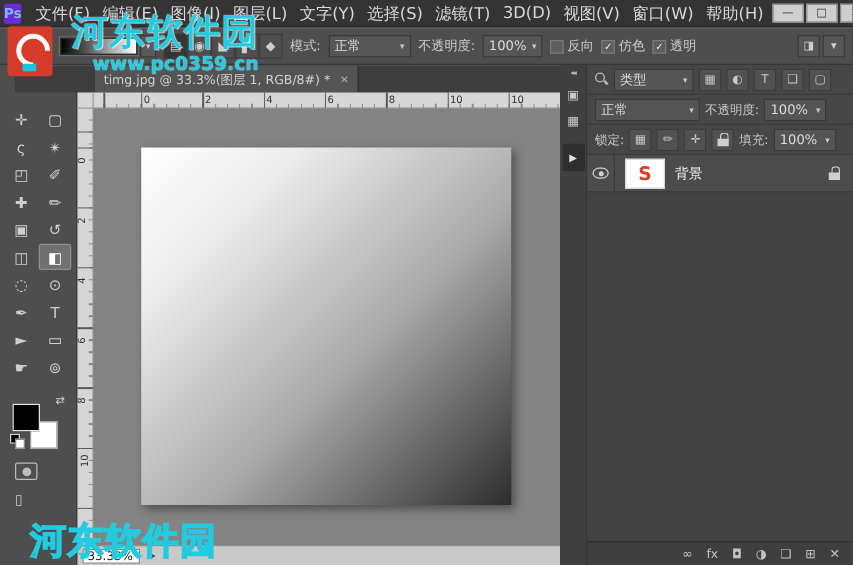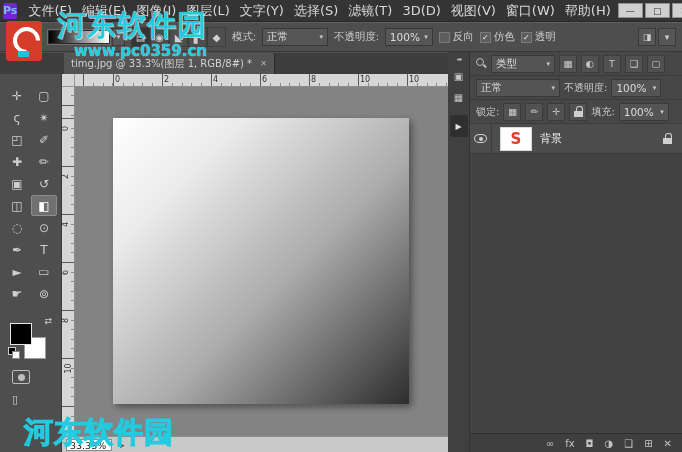--- a/index.html
+++ b/index.html
@@ -28,33 +28,33 @@
   .arr { font-size:7px; color:#c9c9c9; }
   .grad-widget { display:flex; align-items:center; }
   .grad-sample { width:62px; height:14px; background:linear-gradient(90deg,#000,#fff);
                  border:1px solid #2a2a2a; box-shadow:0 0 0 1px #6e6e6e; }
   .grad-arrow { width:13px; height:18px; margin-left:2px; background:#585858; border:1px solid #3a3a3a;
                 display:flex; align-items:center; justify-content:center; }
   .type-group { display:flex; }
   .tbtn { width:19px; height:20px; background:#4e4e4e; border:1px solid #3d3d3d; color:#cfcfcf;
           font-size:10px; display:flex; align-items:center; justify-content:center; }
   .tbtn.sel { background:#353535; }
-  .olabel { color:#cccccc; font-size:10.5px; white-space:nowrap;font-family:Liberation Serif, serif; }
+  .olabel { color:#cccccc; font-size:10.5px; white-space:nowrap; }
   .osel { height:18px; background:#565656; border:1px solid #383838; display:flex; align-items:center;
           justify-content:space-between; padding:0 4px; color:#dddddd; font-size:10.5px; }
   .w66 { width:66px; } .w48 { width:48px; }
   .opt-check { display:flex; align-items:center; gap:3px; color:#cccccc; font-size:10.5px; white-space:nowrap; }
   .cb { width:11px; height:11px; background:#5e5e5e; border:1px solid #7a7a7a; font-size:8px; color:#efefef;
         display:flex; align-items:center; justify-content:center; }
   .opt-right { margin-left:auto; display:flex; gap:2px; }
   .obtn { width:18px; height:18px; background:#565656; border:1px solid #3a3a3a; color:#cfcfcf;
           font-size:9px; display:flex; align-items:center; justify-content:center; }
 
   
-  .tabstrip { position:absolute; top:53px; left:0; width:448px; height:21px; background:#3d3d3d; }
+  .tabstrip { position:absolute; top:53px; left:12px; width:448px; height:21px; background:#3d3d3d; }
   .tab { position:absolute; left:64px; top:0; height:21px; background:#545454; border-right:1px solid #2b2b2b;
          display:flex; align-items:center; gap:8px; padding:0 7px; }
   .tab-title { font-size:10px; color:#d2d2d2; white-space:nowrap; }
   .tab-close { font-size:8px; color:#b5b5b5; }
 
   
   .toolbar { position:absolute; top:74px; left:0; width:62px; bottom:0; background:#4e4e4e;
              border-right:1px solid #3a3a3a; }
   .tools { display:grid; grid-template-columns:26px 26px; justify-content:center; gap:1px; padding-top:11px; }
   .tool { height:21px; display:flex; align-items:center; justify-content:center; color:#cfcfcf; font-size:12px; }

